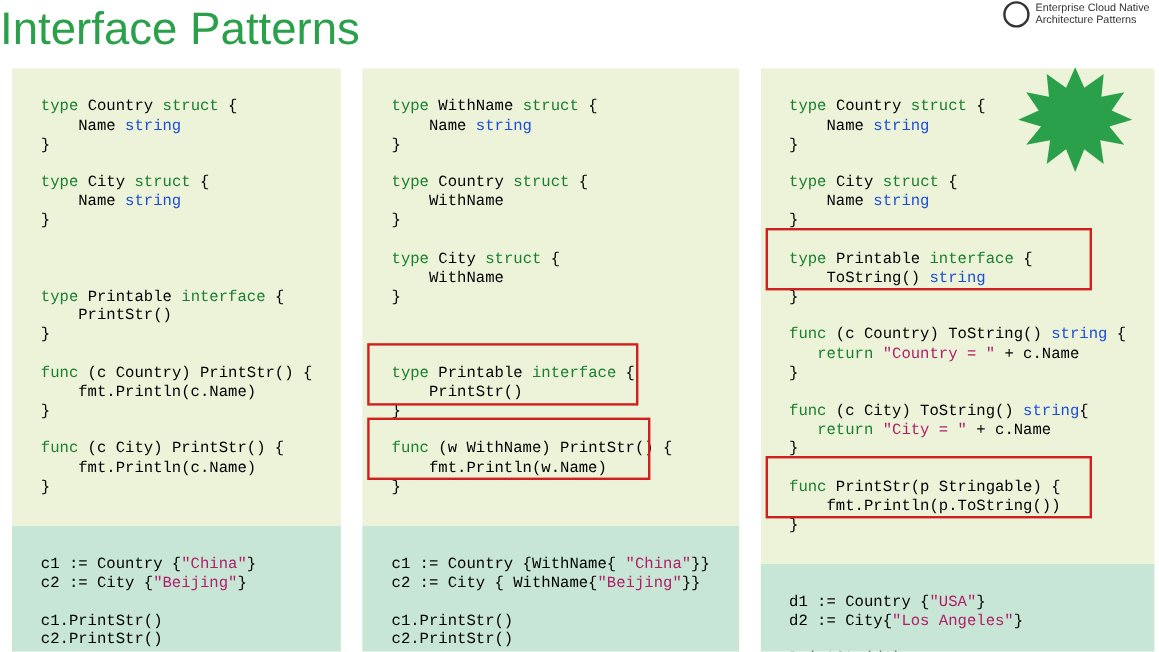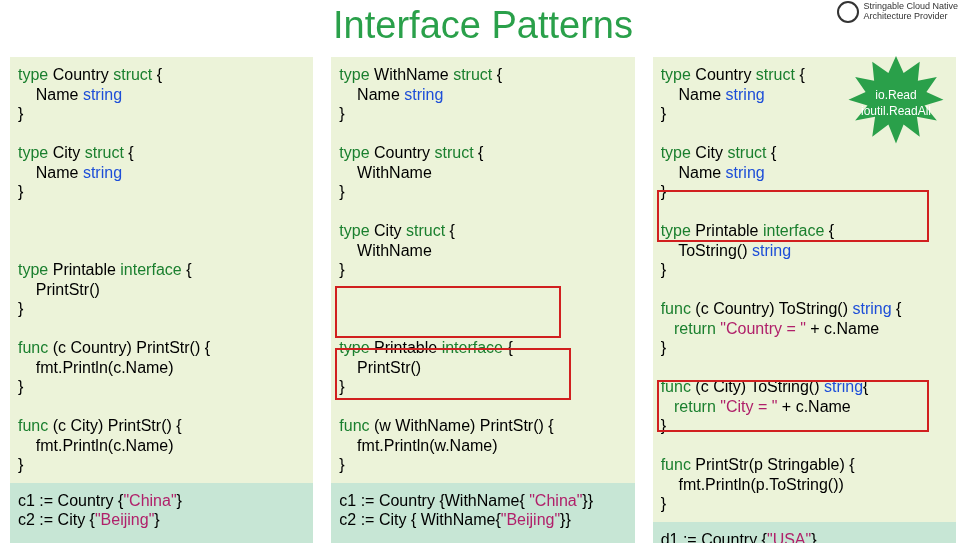--- a/index.html
+++ b/index.html
@@ -5,21 +5,20 @@
   body {
     margin: 0;
     font-family: Arial, sans-serif;
     background: #fff;
     width: 966px;
     height: 543px;
     overflow: hidden;
     position: relative;
   }
   .title {
-    text-align: center;
     font-size: 38px;
     color: #2aa04a;
     margin: 4px 0 10px 0;
     font-weight: normal;
   }
   .tagline {
     position: absolute;
     top: 2px;
     right: 8px;
     font-size: 9px;
@@ -51,23 +50,23 @@
   .code-top {
     background: #ecf3d9;
     padding: 8px 8px;
     position: relative;
   }
   .code-bot {
     background: #c7e6d5;
     padding: 8px 8px;
   }
   pre {
-    margin: 0;
-    font-family: Liberation Sans, sans-serif;
-    font-size: 16px;
+    margin: 16px;
+    font-family: Liberation Mono, monospace;
+    font-size: 13px;
     line-height: 1.22;
     white-space: pre;
   }
   .kw { color: #1a7f2e; }      
   .t  { color: #1d4ed8; }      
   .tp { color: #000; }         
   .str { color: #b0206a; }     
   .redbox {
     position: absolute;
     border: 2px solid #d11f1f;
@@ -97,35 +96,31 @@
     z-index: 2;
     line-height: 1.3;
   }
 </style>
 </head>
 <body>
 
 <div class="tagline">
   <span class="tag-icon"></span>
   <span style="display:inline-block">
-    <span>Stringable Cloud Native</span><br>
-    <span>Architecture Provider</span>
+    <span>Enterprise Cloud Native</span><br>
+    <span>Architecture Patterns</span>
   </span>
 </div>
 
 <h1 class="title">Interface Patterns</h1>
 
 <div class="starburst">
   <svg viewBox="0 0 100 100">
     <polygon fill="#2aa04a" points="50,0 58,18 75,6 73,26 93,22 82,38 100,46 80,52 93,68 72,64 75,85 58,72 50,92 42,72 25,85 28,64 7,68 20,52 0,46 18,38 7,22 27,26 25,6 42,18"></polygon>
   </svg>
-  <div class="sb-text">
-    <div>io.Read</div>
-    <div>ioutil.ReadAll</div>
-  </div>
 </div>
 
 <div class="cols">
 
   <div class="col">
     <div class="code-top">
       <pre id="c1top"><span class="kw">type</span> <span class="tp">Country</span> <span class="kw">struct</span> {
     Name <span class="t">string</span>
 }
 

